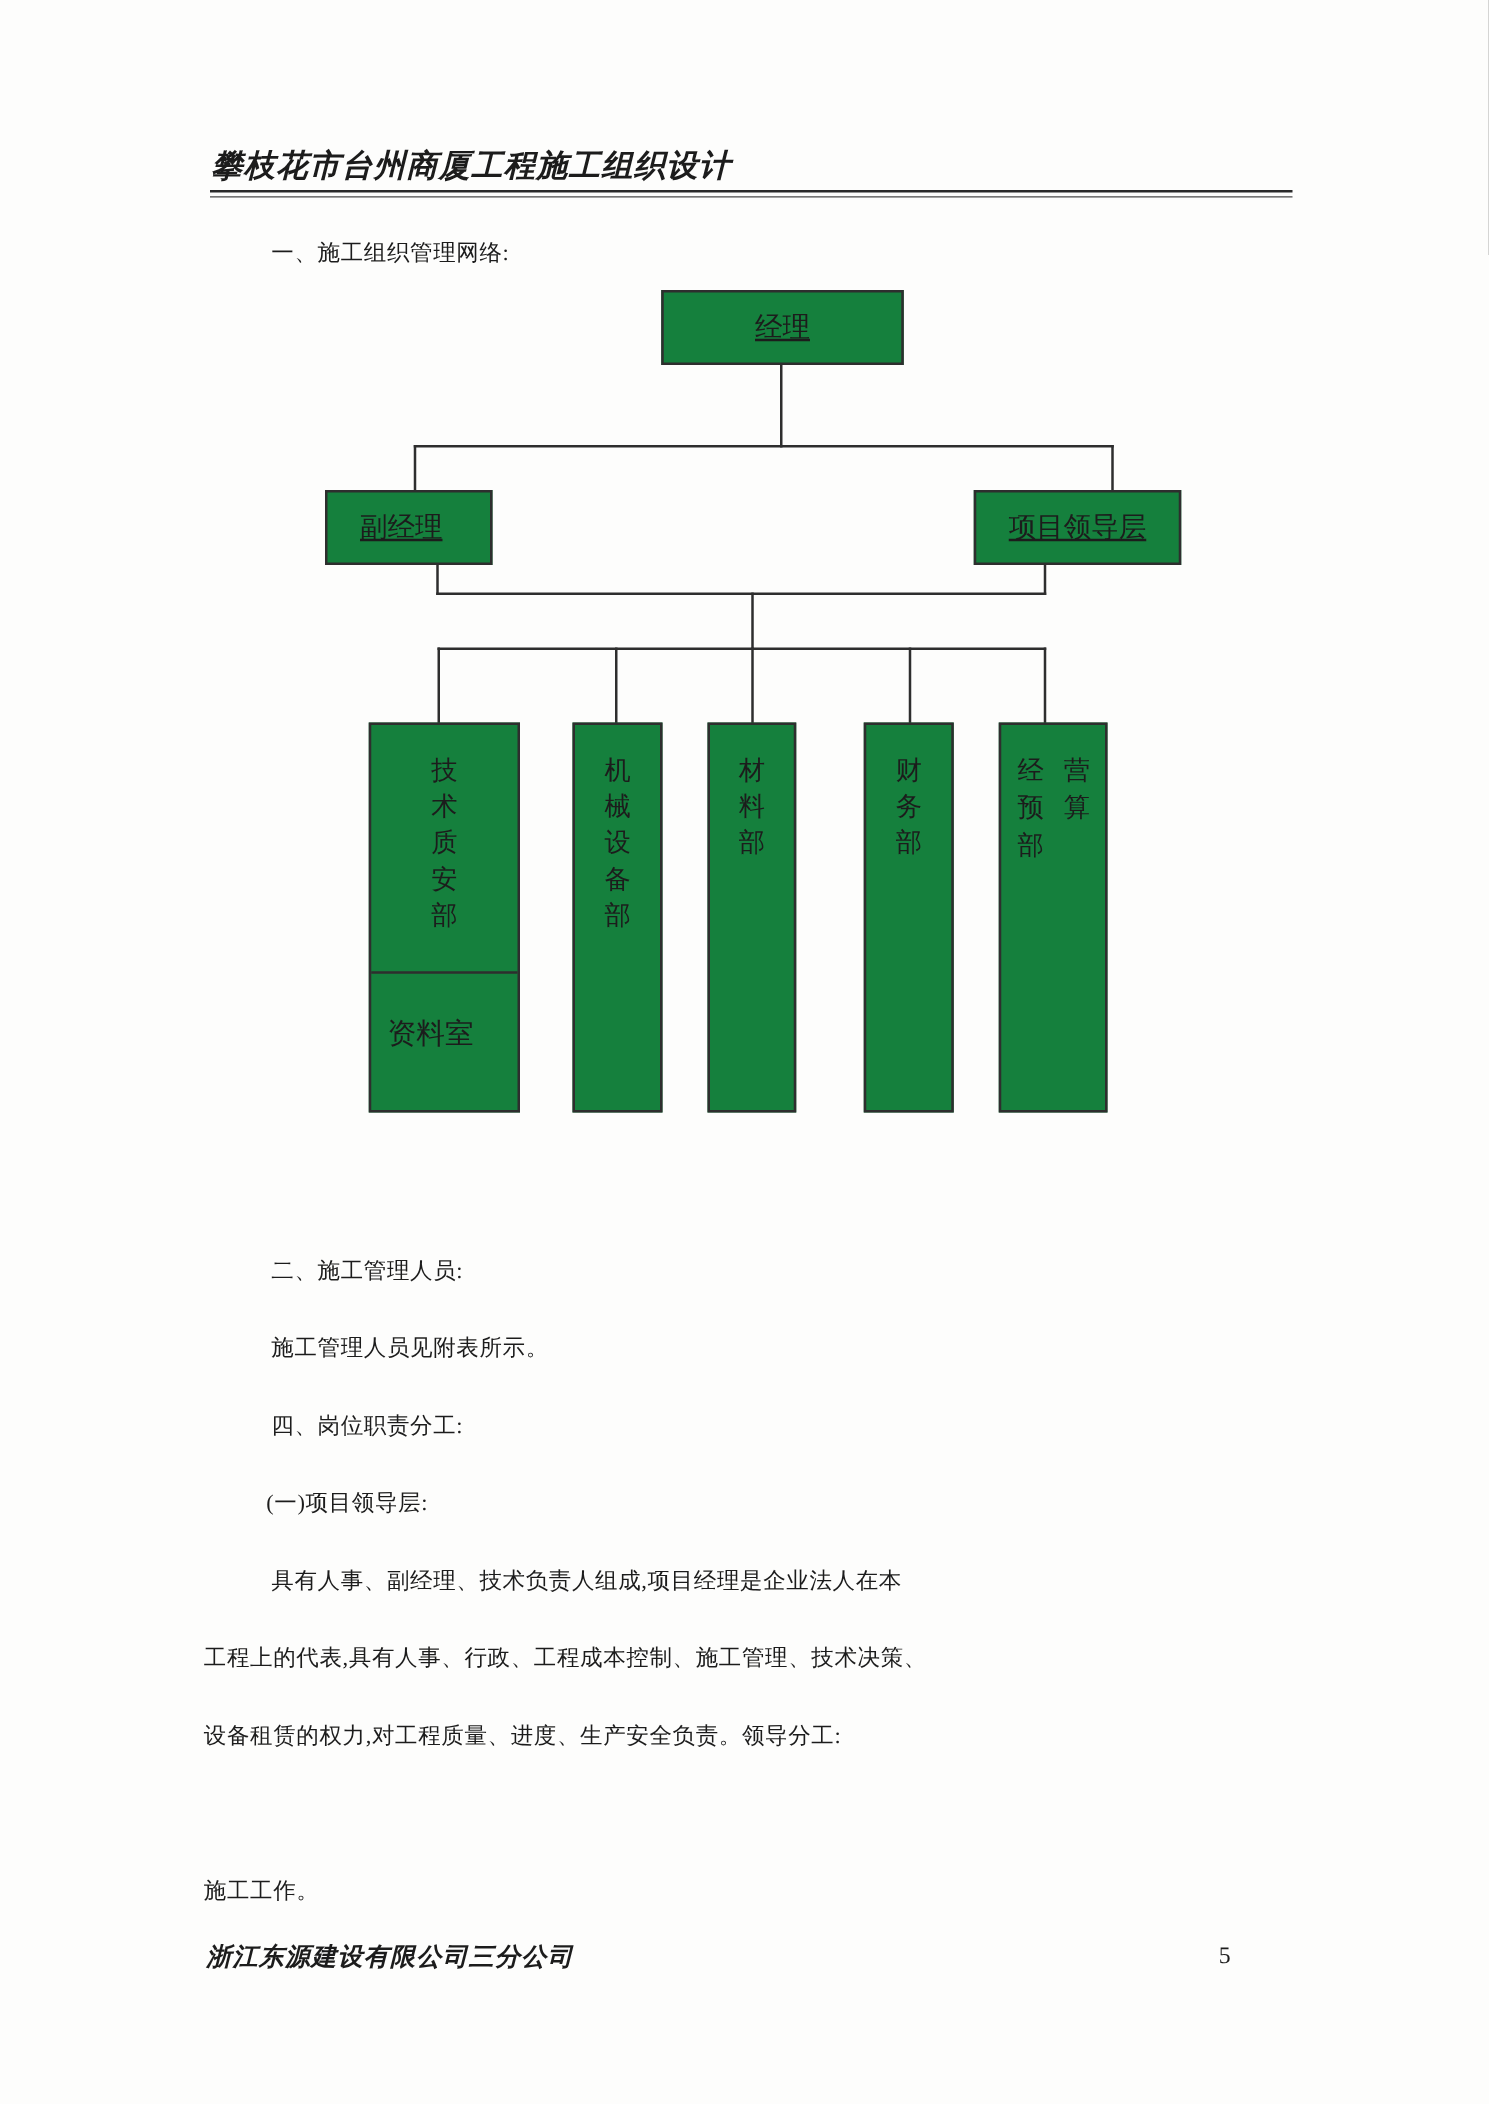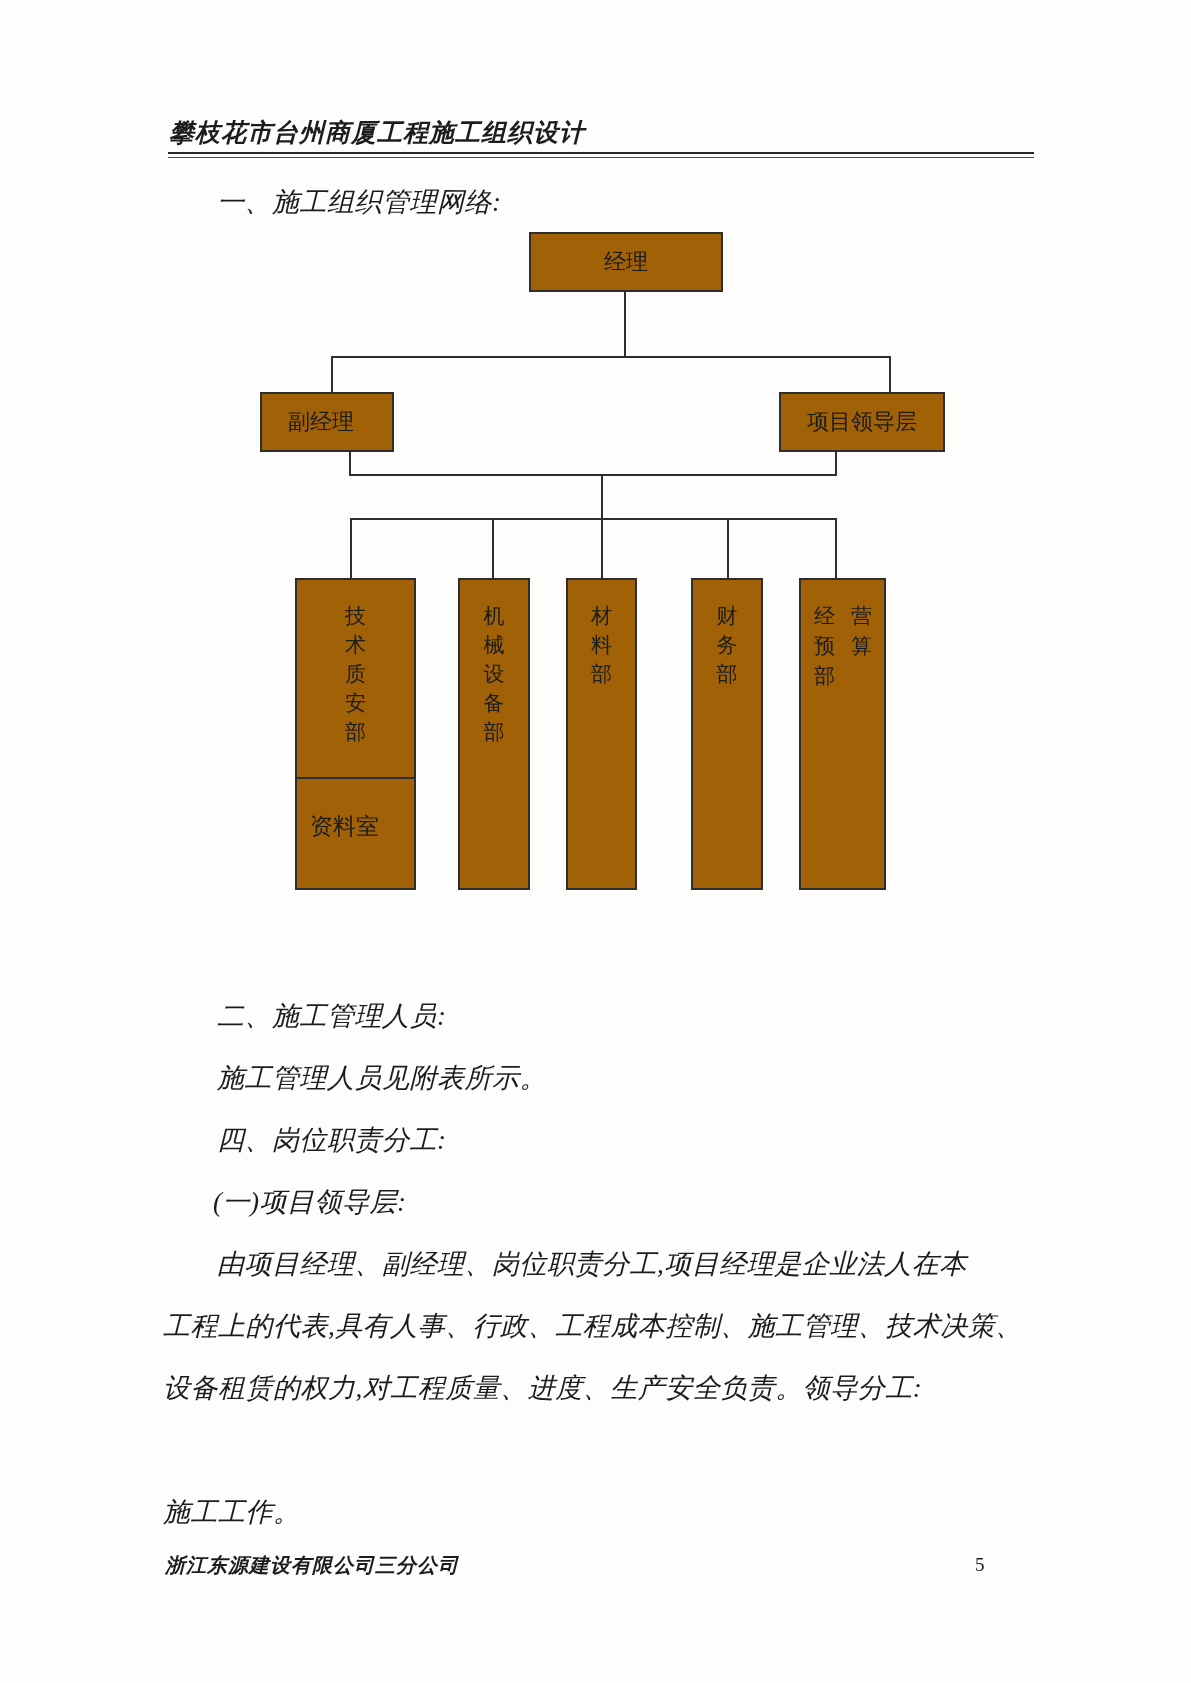--- a/index.html
+++ b/index.html
@@ -22,36 +22,36 @@
     font-weight: bold;
     letter-spacing: 1px;
     white-space: nowrap;
   }
   .rule-main { position: absolute; left: 168px; top: 152px; width: 866px; height: 2px; background: #2a2a2a; }
   .rule-echo { position: absolute; left: 168px; top: 157px; width: 866px; height: 1px; background: #4a4a4a; }
 
   
   .tline {
     position: absolute;
-    font-size: 27px;
+    font-size: 18px;
     line-height: 32px;
     white-space: nowrap;
     letter-spacing: 0.5px;
-    font-style: italic;
   }
   .indent { left: 217px; }
   .flush  { left: 163px; }
 
   
   .obox {
     position: absolute;
     box-sizing: border-box;
     border: 2px solid #2e2e2e;
-    background: #a16207;
+    background: #15803d;
     font-size: 22px;
+    text-decoration: underline;
   }
   .hlabel {
     display: block;
     width: 100%;
     text-align: center;
     line-height: 56px;
     white-space: nowrap;
   }
   .ln { position: absolute; background: #2e2e2e; }
 
@@ -195,21 +195,21 @@
         <span>部</span>
       </div>
     </div>
   </div>
 
   <div class="tline indent" style="top:1000px;">二、施工管理人员:</div>
   <div class="tline indent" style="top:1062px;">施工管理人员见附表所示。</div>
   <div class="tline indent" style="top:1124px;">四、岗位职责分工:</div>
   <div class="tline" style="left:213px; top:1186px;">(一)项目领导层:</div>
 
-  <div class="tline indent" style="top:1248px;">由项目经理、副经理、岗位职责分工,项目经理是企业法人在本</div>
+  <div class="tline indent" style="top:1248px;">具有人事、副经理、技术负责人组成,项目经理是企业法人在本</div>
   <div class="tline flush" style="top:1310px;">工程上的代表,具有人事、行政、工程成本控制、施工管理、技术决策、</div>
   <div class="tline flush" style="top:1372px;">设备租赁的权力,对工程质量、进度、生产安全负责。领导分工:</div>
   <div class="tline flush" style="top:1496px;">施工工作。</div>
 
   <div class="footer-company">浙江东源建设有限公司三分公司</div>
   <div class="page-number">5</div>
 
 </div>
 
 </body></html>

